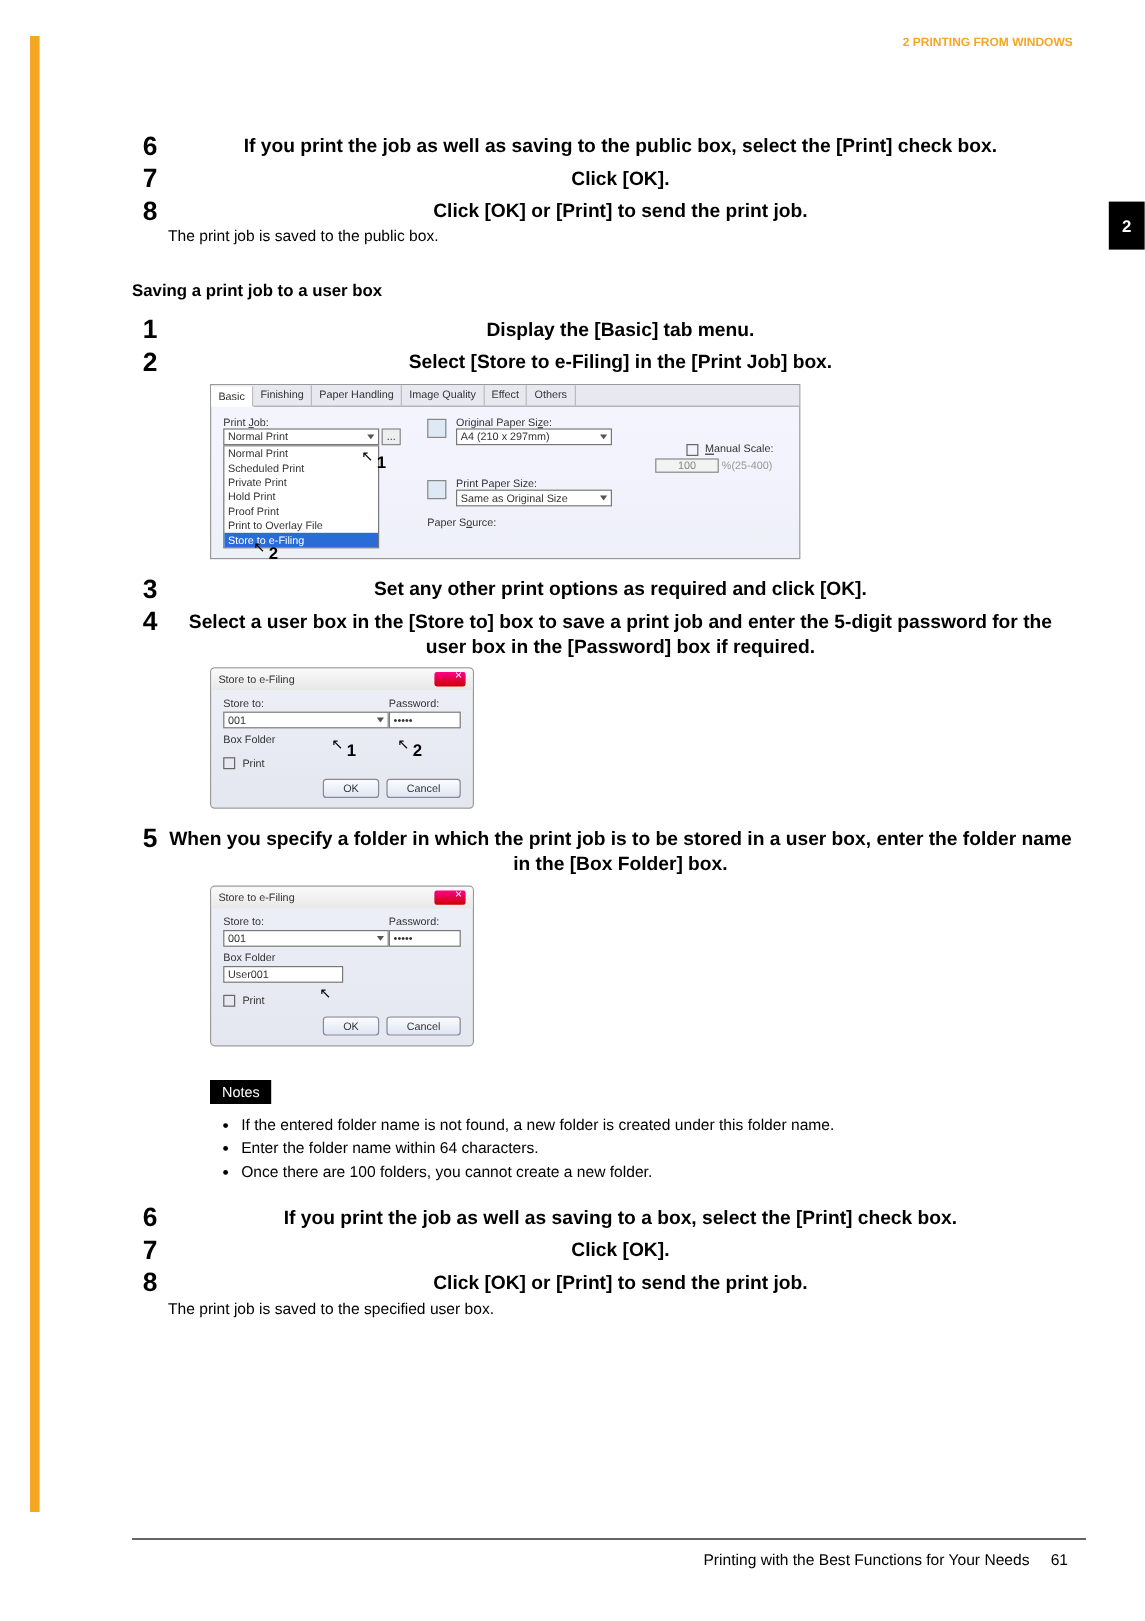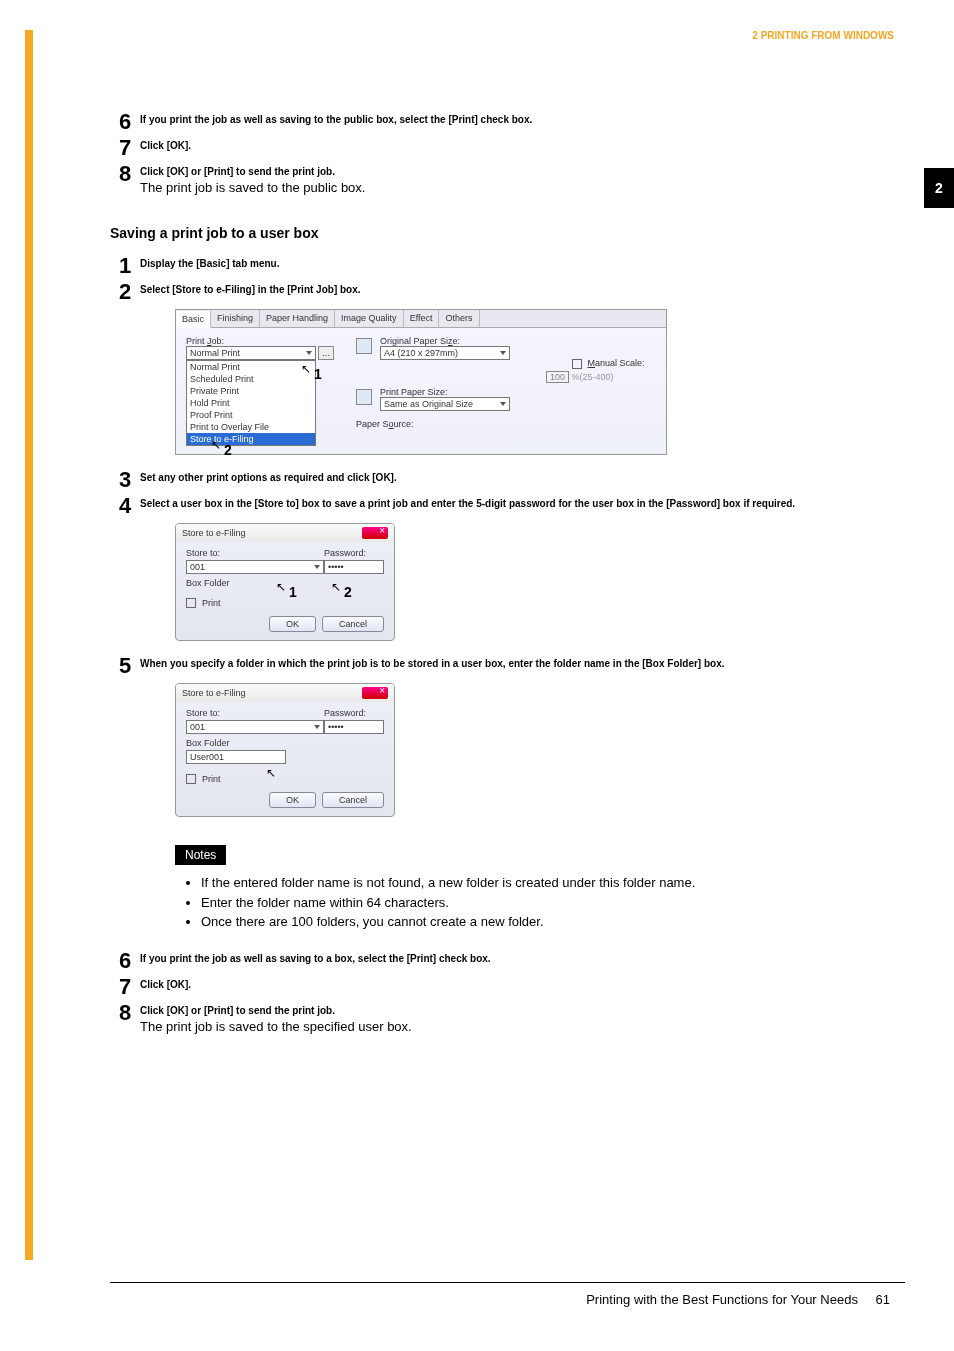--- a/index.html
+++ b/index.html
@@ -47,21 +47,21 @@
   .step-row { display: flex; margin-bottom: 4px; }
   .step-num {
     font-size: 22px;
     font-weight: bold;
     width: 30px;
     flex-shrink: 0;
     line-height: 22px;
     text-align: center;
   }
   .step-text { flex: 1; padding-top: 2px; }
-  .step-text .main { font-weight: bold; font-size: 10px; line-height: 1.3; }
+  .step-text .main { font-weight: bold; font-size: 16px; line-height: 1.3; text-align: center; }
   .step-text .sub { font-size: 13px; margin-top: 2px; }
   .section-heading { font-weight: bold; font-size: 14px; margin: 30px 0 14px 0; }
   .image-wrap { margin-left: 65px; margin-top: 6px; margin-bottom: 14px; }
 
   
   .sshot1 {
     width: 492px;
     border: 1px solid #999;
     background: linear-gradient(#f5f5ff,#eef0f8);
     font-size: 9px;
@@ -75,21 +75,21 @@
   .col { flex:1; }
   .fld-label { font-size:9px; margin-top:4px; }
   .dd { border:1px solid #777; background:#fff; padding:1px 3px; font-size:9px; display:flex; justify-content:space-between; align-items:center; width:130px; }
   .triangle { width:0;height:0;border-left:3px solid transparent;border-right:3px solid transparent;border-top:4px solid #555;}
   .open-list { border:1px solid #777; background:#fff; width:130px; font-size:9px;}
   .open-list div { padding:1px 3px; }
   .open-list .sel { background:#2a6cd6;color:#fff;}
   .mini-btn { display:inline-block;border:1px solid #888;background:#eee;width:16px;height:14px;text-align:center;font-size:9px;line-height:12px;margin-left:2px;vertical-align:top;}
   .icon-box { width:16px;height:16px;border:1px solid #888;background:#dfe8f5;display:inline-block;margin-right:4px;vertical-align:middle;}
   .chk { width:10px;height:10px;border:1px solid #666;display:inline-block;vertical-align:middle;margin-right:3px;}
-  .spinbox { border:1px solid #888;background:#f3f3f3;color:#888;padding:0 3px;display:inline-block;font-size:9px;}
+  .spinbox { border:1px solid #888;background:#f3f3f3;color:#888;padding:0 18px;display:inline-block;font-size:9px;}
   .cursor-pointer { position:absolute; font-size:12px; color:#000;}
   .cursor-num { position:absolute; font-size:14px; font-weight:bold; color:#000;}
 
   
   .dlg {
     width: 220px;
     background: linear-gradient(#eef0f8,#e4e6f0);
     font-size:9px;
     color:#333;
     border:1px solid #999;

